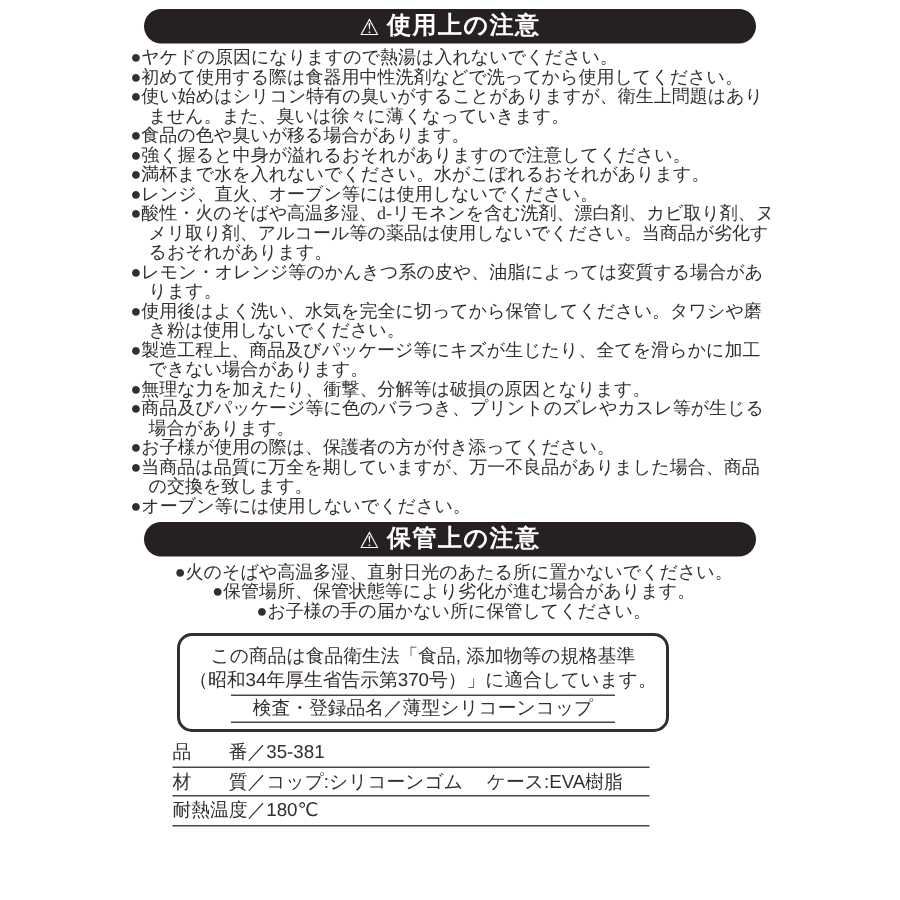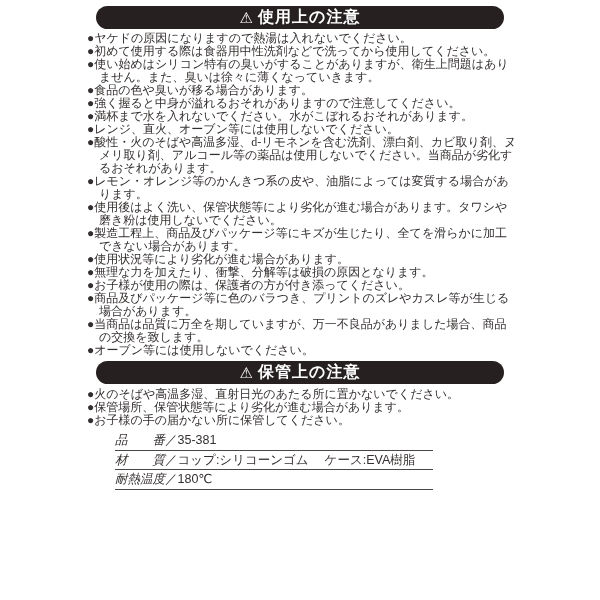--- a/index.html
+++ b/index.html
@@ -13,40 +13,40 @@
     font-weight:bold;font-size:16px;letter-spacing:1px;
   }
   .pill .warn{font-weight:normal;font-size:15px;margin-right:5px;letter-spacing:0;}
   .pill--first{margin-top:6px;}
   .pill--second{margin-top:4px;}
   .notes{
     list-style:none;margin:3px 0 0 0;padding:0 82px 0 87px;
     font-size:12px;line-height:13px;font-family:Liberation Serif, serif;
   }
   .notes li{padding-left:12px;text-indent:-12px;}
-  .notes--storage{margin-top:4px;}
+  .notes--storage{margin-top:4px;text-align:center;}
   .box{
     box-sizing:border-box;width:328px;margin:8px 0 0 118px;
     border:2px solid #332e2d;border-radius:10px;
     padding:5px 4px 4px 4px;text-align:center;
     font-size:12.5px;line-height:16px;
   }
   .box .reg{
     display:inline-block;margin-top:2px;padding:1px 14px;
     border-top:1.5px solid #4a4645;border-bottom:1.5px solid #4a4645;
     line-height:15px;
   }
   .spec{margin:4px 0 0 115px;width:318px;font-size:12.5px;}
   .spec .row{
     height:18.5px;line-height:18.5px;border-bottom:1.5px solid #4a4645;
     white-space:nowrap;overflow:hidden;
   }
   .spec .lab{
     display:inline-block;width:50px;vertical-align:top;
-    text-align:justify;text-align-last:justify;font-style:italic;
+    text-align:justify;text-align-last:justify;
   }
 </style>
 </head>
 <body>
 
 <div class="page">
 
   <div class="pill pill--first">
     <span class="warn">⚠</span>
     <span>使用上の注意</span>
@@ -55,41 +55,45 @@
   <ul class="notes">
     <li>●ヤケドの原因になりますので熱湯は入れないでください。</li>
     <li>●初めて使用する際は食器用中性洗剤などで洗ってから使用してください。</li>
     <li>●使い始めはシリコン特有の臭いがすることがありますが、衛生上問題はありません。また、臭いは徐々に薄くなっていきます。</li>
     <li>●食品の色や臭いが移る場合があります。</li>
     <li>●強く握ると中身が溢れるおそれがありますので注意してください。</li>
     <li>●満杯まで水を入れないでください。水がこぼれるおそれがあります。</li>
     <li>●レンジ、直火、オーブン等には使用しないでください。</li>
     <li>●酸性・火のそばや高温多湿、d-リモネンを含む洗剤、漂白剤、カビ取り剤、ヌメリ取り剤、アルコール等の薬品は使用しないでください。当商品が劣化するおそれがあります。</li>
     <li>●レモン・オレンジ等のかんきつ系の皮や、油脂によっては変質する場合があります。</li>
-    <li>●使用後はよく洗い、保管状態等により劣化が進む場合があります。タワシや磨き粉は使用しないでください。</li>
+    <li>●使用後はよく洗い、水気を完全に切ってから保管してください。タワシや磨き粉は使用しないでください。</li>
     <li>●製造工程上、商品及びパッケージ等にキズが生じたり、全てを滑らかに加工できない場合があります。</li>
-    <li>●使用状況等により劣化が進む場合があります。</li>
     <li>●無理な力を加えたり、衝撃、分解等は破損の原因となります。</li>
+    <li>●商品及びパッケージ等に色のバラつき、プリントのズレやカスレ等が生じる場合があります。</li>
     <li>●お子様が使用の際は、保護者の方が付き添ってください。</li>
-    <li>●商品及びパッケージ等に色のバラつき、プリントのズレやカスレ等が生じる場合があります。</li>
     <li>●当商品は品質に万全を期していますが、万一不良品がありました場合、商品の交換を致します。</li>
     <li>●オーブン等には使用しないでください。</li>
   </ul>
 
   <div class="pill pill--second">
     <span class="warn">⚠</span>
     <span>保管上の注意</span>
   </div>
 
   <ul class="notes notes--storage">
     <li>●火のそばや高温多湿、直射日光のあたる所に置かないでください。</li>
     <li>●保管場所、保管状態等により劣化が進む場合があります。</li>
     <li>●お子様の手の届かない所に保管してください。</li>
   </ul>
 
+  <div class="box">
+    <div>この商品は食品衛生法「食品, 添加物等の規格基準</div>
+    <div>（昭和34年厚生省告示第370号）」に適合しています。</div>
+    <span class="reg">検査・登録品名／薄型シリコーンコップ</span>
+  </div>
 
   <div class="spec">
     <div class="row">
       <span class="lab">品番</span><span>／</span><span>35-381</span>
     </div>
     <div class="row">
       <span class="lab">材質</span><span>／</span><span>コップ:シリコーンゴム　 ケース:EVA樹脂</span>
     </div>
     <div class="row">
       <span class="lab">耐熱温度</span><span>／</span><span>180℃</span>

